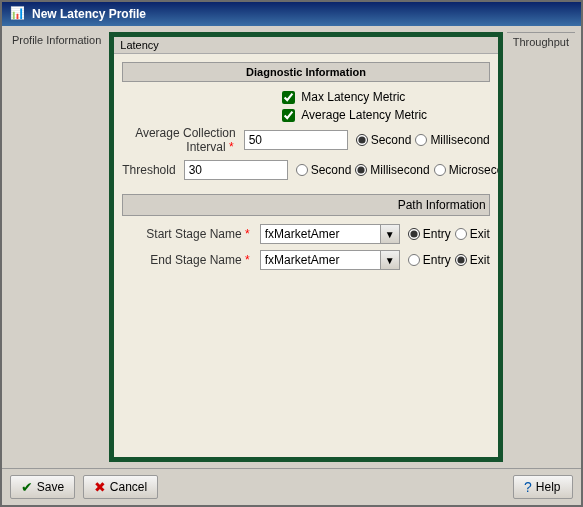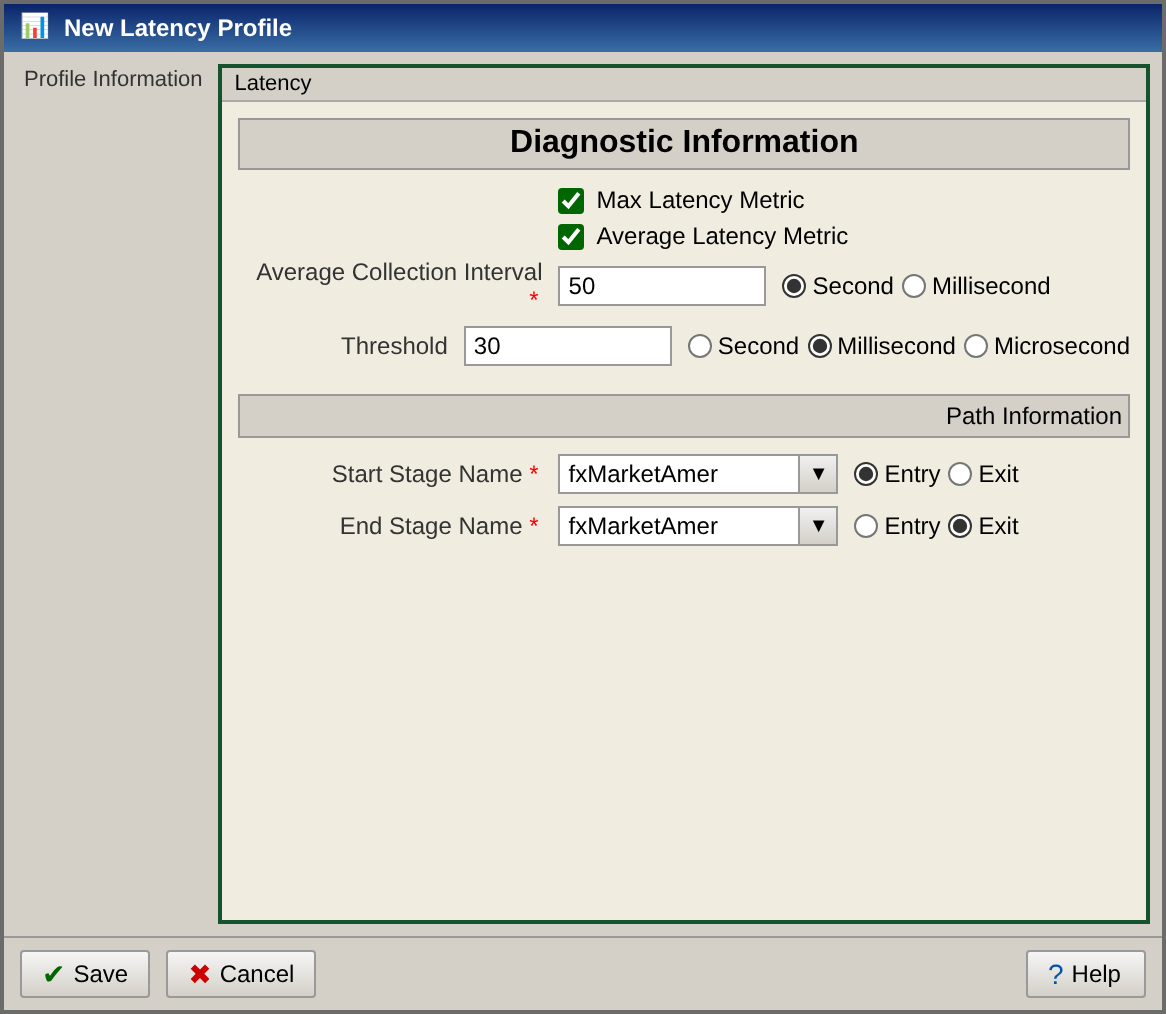--- a/index.html
+++ b/index.html
@@ -46,41 +46,41 @@
       gap: 4px;
     }
 
     .section-label {
       font-size: 11px;
       color: #333;
       padding: 2px 4px;
     }
 
     .panel {
-      border: 2px solid #14532d;
+      border: 5px solid #14532d;
       background: #f0ece0;
       flex: 1;
       display: flex;
       flex-direction: column;
       overflow: hidden;
     }
 
     .panel-inner {
       padding: 8px;
       flex: 1;
       display: flex;
       flex-direction: column;
     }
 
     .subsection-title {
       background: #d4d0c8;
       border: 1px solid #999;
       text-align: center;
       font-weight: bold;
-      font-size: 16px;
+      font-size: 11px;
       padding: 3px;
       margin-bottom: 8px;
     }
 
     .checkbox-row {
       display: flex;
       align-items: flex-end;
       gap: 6px;
       margin-left: 160px;
       margin-bottom: 4px;
@@ -338,20 +338,23 @@
               <input type="radio" name="endStageDir" id="endExit" checked="" style="">
               <label for="endExit">Exit</label>
             </div>
           </div>
         </div>
 
         <div class="spacer"></div>
       </div>
     </div>
 
+    <div class="bottom-section">
+      <span>Throughput</span>
+    </div>
   </div>
 
   <div class="button-bar">
     <div style="display:flex; gap:8px;">
       <button class="btn">
         <span class="btn-icon save-icon">✔</span>
         <span>Save</span>
       </button>
       <button class="btn">
         <span class="btn-icon cancel-icon">✖</span>

